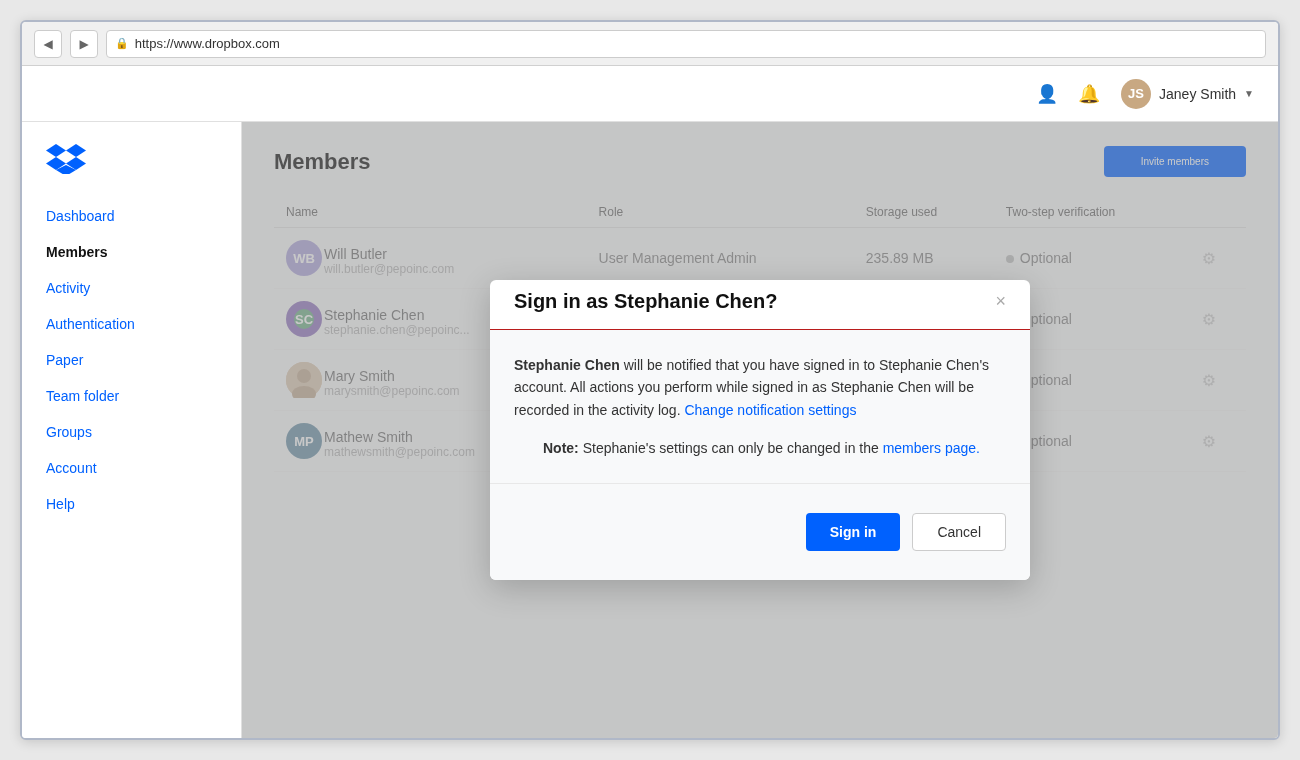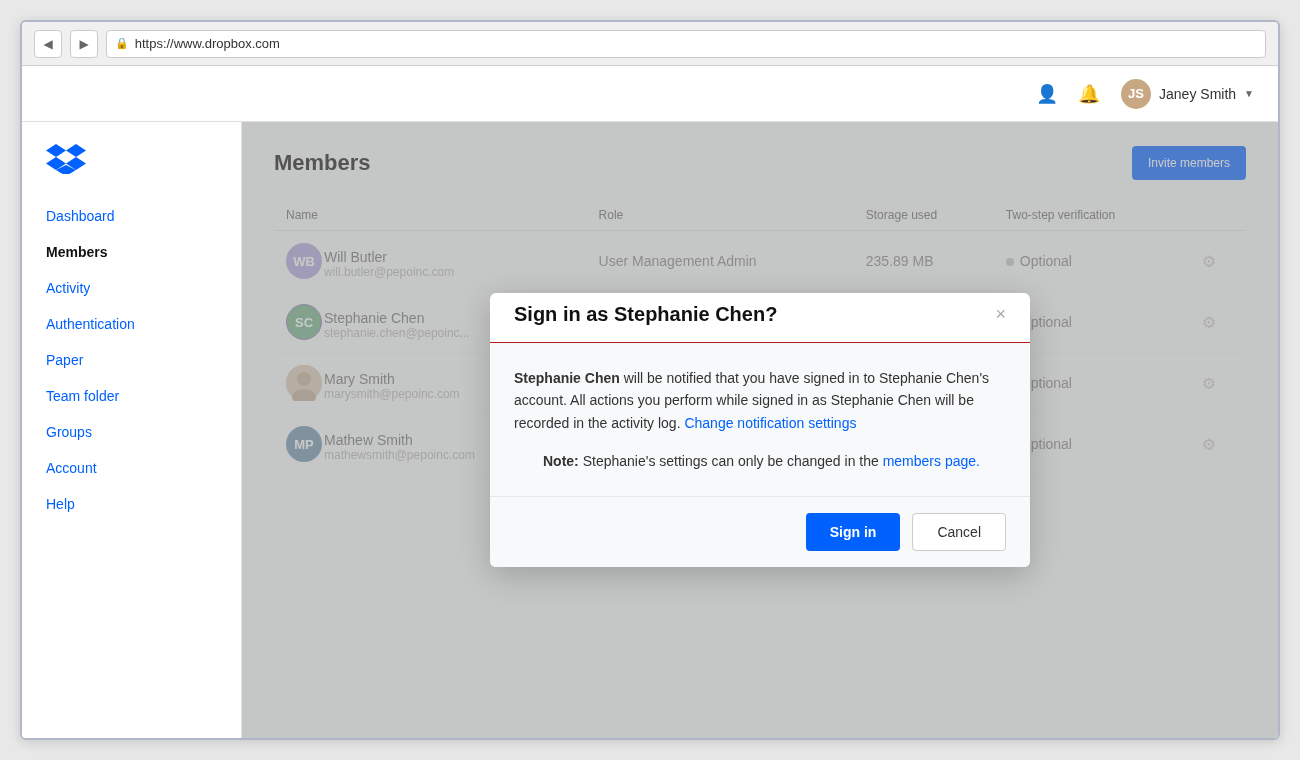--- a/index.html
+++ b/index.html
@@ -134,22 +134,22 @@
       align-items: center;
       justify-content: space-between;
       margin-bottom: 20px;
     }
     .page-title { font-size: 22px; font-weight: 700; color: #111; }
     .invite-btn {
       background: #0061fe;
       color: #fff;
       border: none;
       border-radius: 4px;
-      padding: 10px 16px;
-      font-size: 12px;
+      padding: 10px 37px;
+      font-size: 10px;
       cursor: pointer;
       font-weight: 500;
     }
 
     
     .members-table { width: 100%; border-collapse: collapse; }
     .members-table th {
       text-align: left;
       font-size: 12px;
       color: #666;
@@ -220,21 +220,21 @@
       border: none;
       line-height: 1;
     }
     .modal-body { padding: 24px; background: #f8f9fa; }
     .modal-text { font-size: 14px; color: #333; line-height: 1.6; margin-bottom: 16px; }
     .modal-text strong { font-weight: 700; }
     .modal-link { color: #0061fe; text-decoration: none; cursor: pointer; }
     .modal-note { font-size: 14px; color: #333; line-height: 1.6; }
     .modal-note strong { font-weight: 700; padding-left: 29px; }
     .modal-footer {
-      padding: 16px 24px;
+      padding: 29px 24px;
       background: #f8f9fa;
       display: flex;
       justify-content: flex-end;
       gap: 12px;
       border-top: 1px solid #e8e8e8;
     }
     .btn-signin {
       background: #0061fe;
       color: #fff;
       border: none;
@@ -342,21 +342,21 @@
               </td>
               <td>User Management Admin</td>
               <td>235.89 MB</td>
               <td><span class="status-dot"></span>Optional</td>
               <td><span class="gear-icon">⚙</span></td>
             </tr>
 
             <tr class="dim">
               <td>
                 <div class="member-cell">
-                  <div class="avatar-circle" style="background:#15803d;border:1px solid #4c1d95;">SC</div>
+                  <div class="avatar-circle" style="background:#15803d;border:8px solid #4c1d95;">SC</div>
                   <div>
                     <div class="member-name">Stephanie Chen</div>
                     <div class="member-email">stephanie.chen@pepoinc...</div>
                   </div>
                 </div>
               </td>
               <td>Support Admin</td>
               <td>171.89 MB</td>
               <td><span class="status-dot"></span>Optional</td>
               <td><span class="gear-icon">⚙</span></td>

